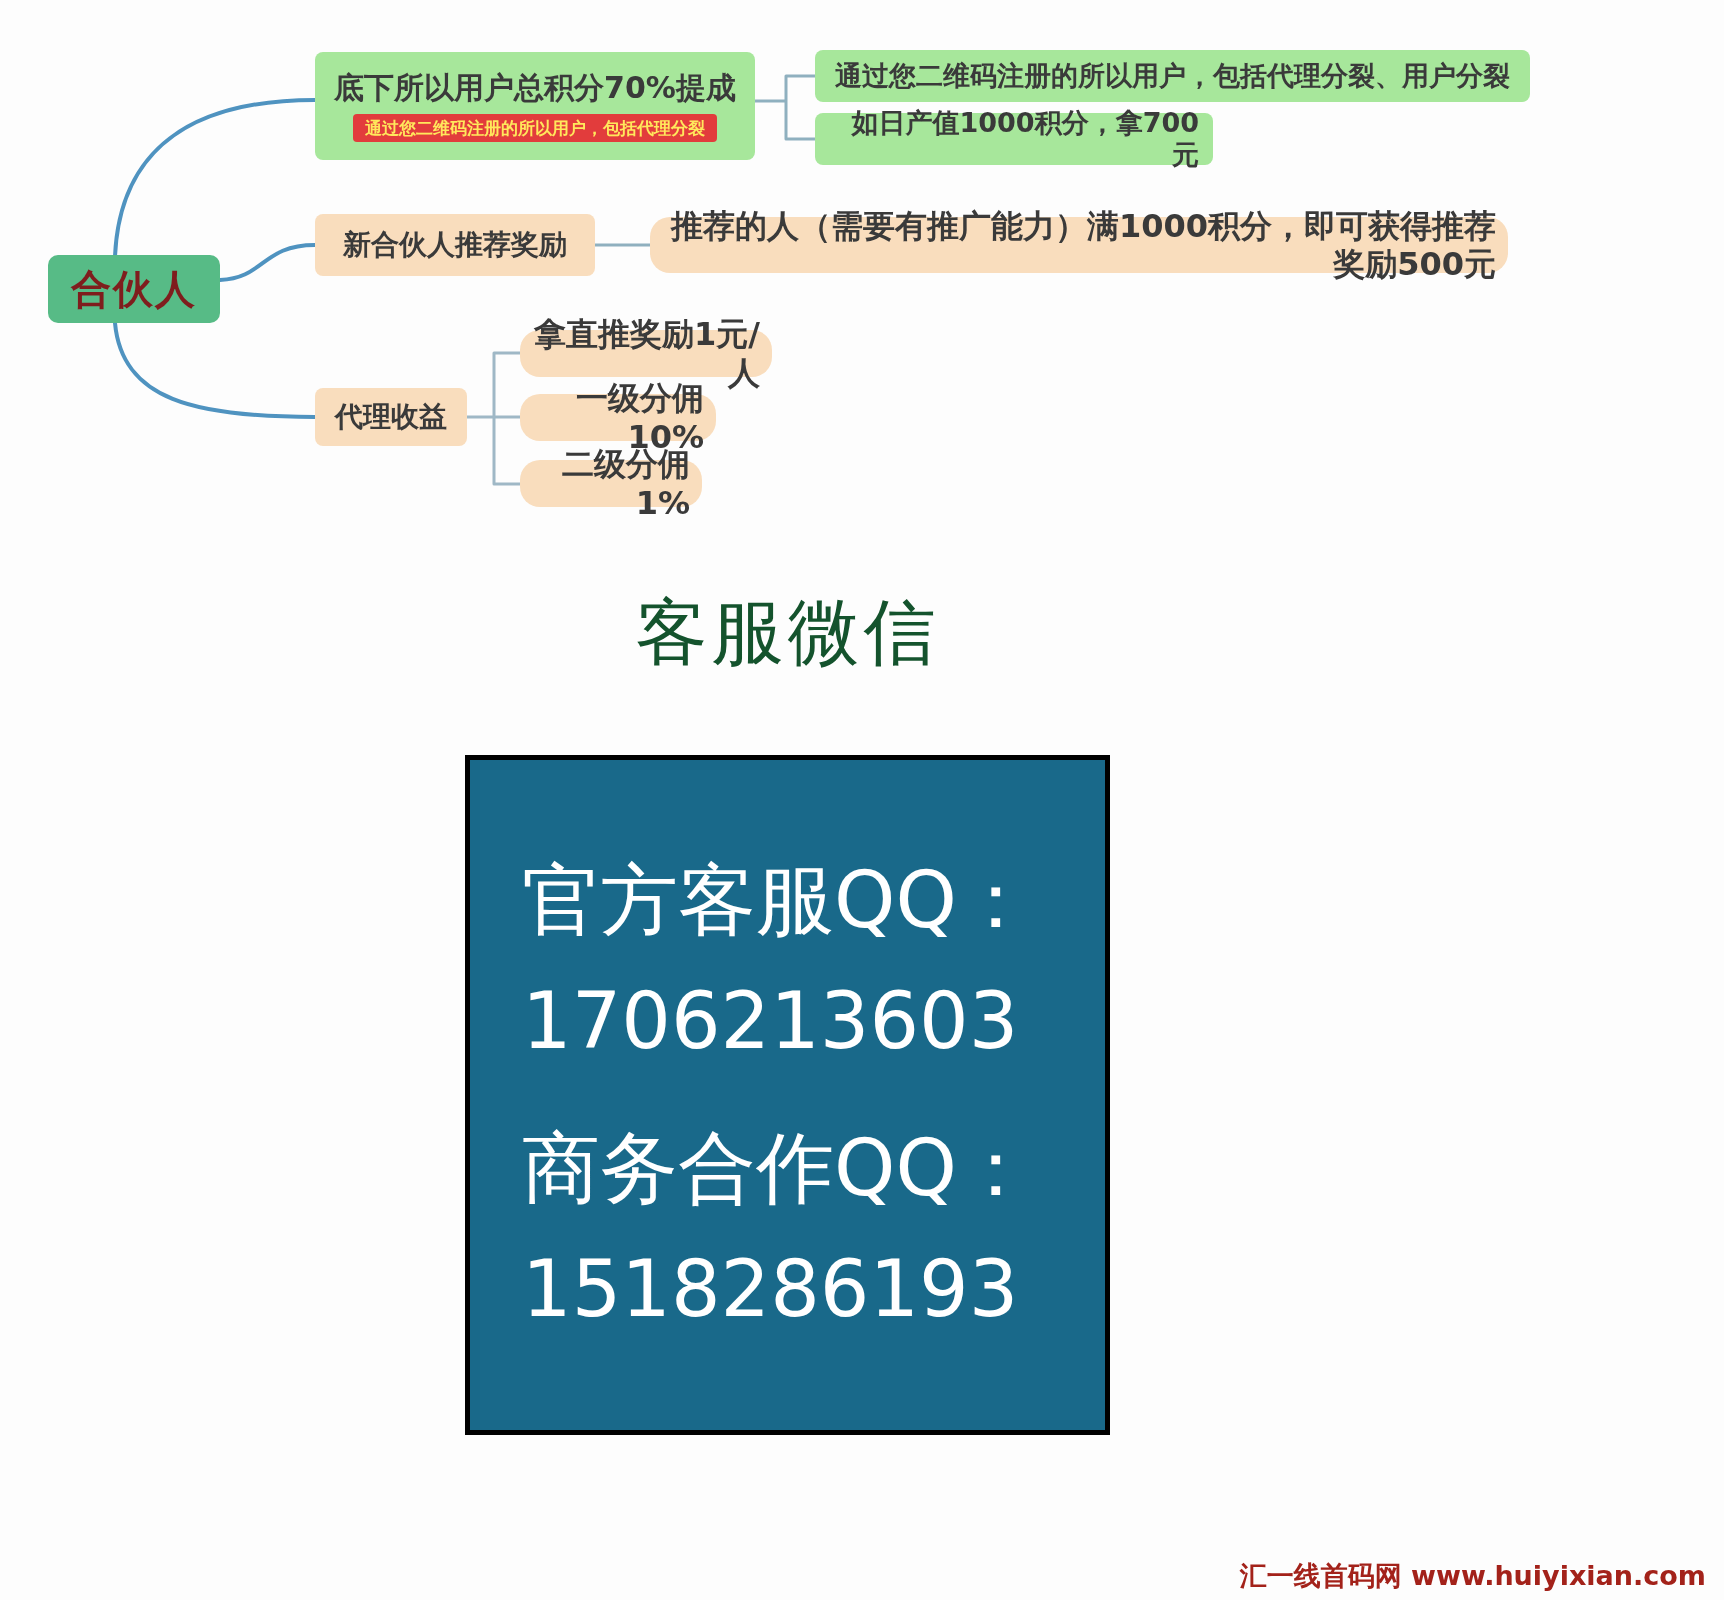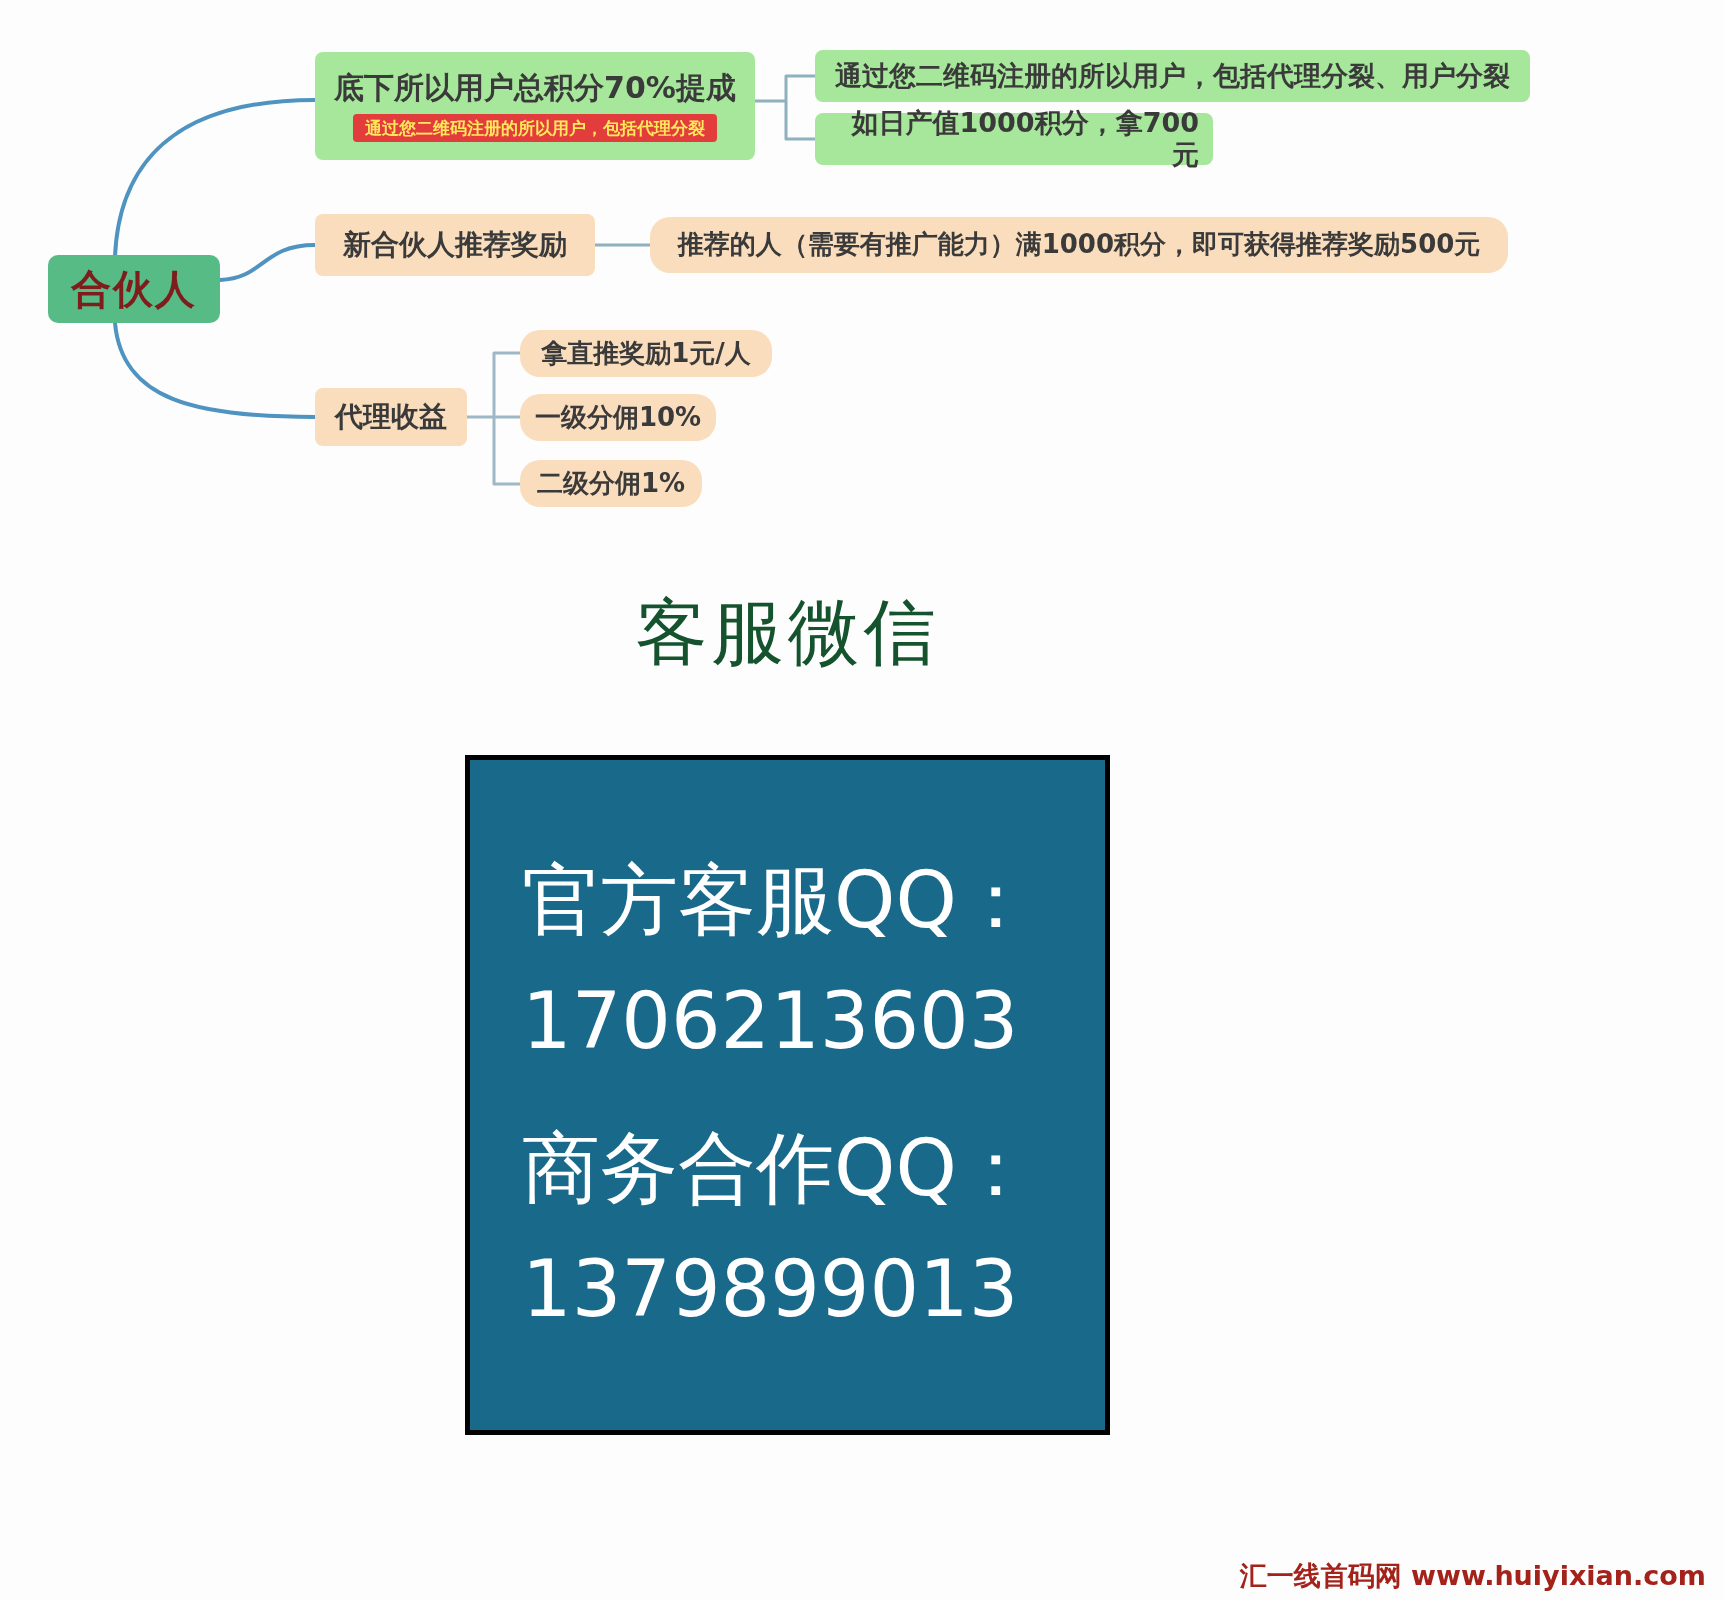--- a/index.html
+++ b/index.html
@@ -49,21 +49,21 @@
     background: #e23c3c;
     color: #ffe85c;
     font-size: 17px;
     font-weight: bold;
     padding: 4px 12px;
     border-radius: 4px;
     white-space: nowrap;
   }
   .leaf-green { font-size: 27px; padding: 6px 14px; }
   .branch-label { font-size: 28px; }
-  .leaf-peach { font-size: 26px; padding: 4px 12px; border-radius: 20px; }
+  .leaf-peach { font-size: 32px; padding: 4px 12px; border-radius: 20px; }
   .section-title {
     position: absolute;
     left: 465px;
     top: 585px;
     width: 645px;
     text-align: center;
     font-size: 72px;
     font-weight: 500;
     color: #14532d;
     letter-spacing: 4px;
@@ -159,18 +159,18 @@
   <div class="node peach leaf-peach" style="left:520px; top:460px; width:182px; height:47px;">
     <span>二级分佣1%</span>
   </div>
 
   <div class="section-title">客服微信</div>
 
   <div class="contact-panel">
     <div class="contact-line">官方客服QQ：</div>
     <div class="contact-line">1706213603</div>
     <div class="contact-line biz-gap">商务合作QQ：</div>
-    <div class="contact-line">1379899013</div>
+    <div class="contact-line">1518286193</div>
   </div>
 
   <div class="watermark">汇一线首码网  www.huiyixian.com</div>
 
 </div>
 
 </body></html>

